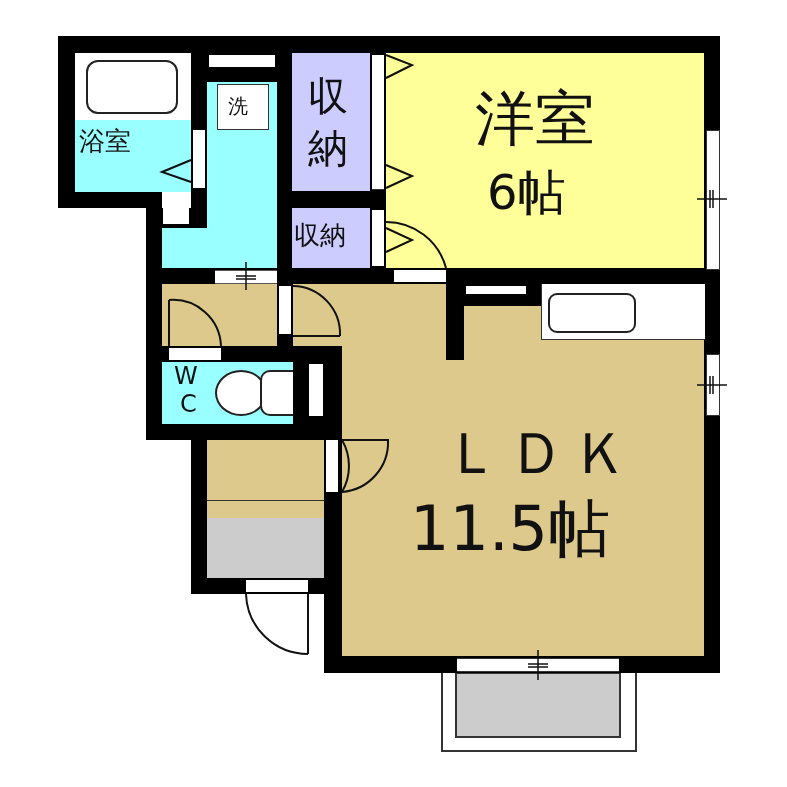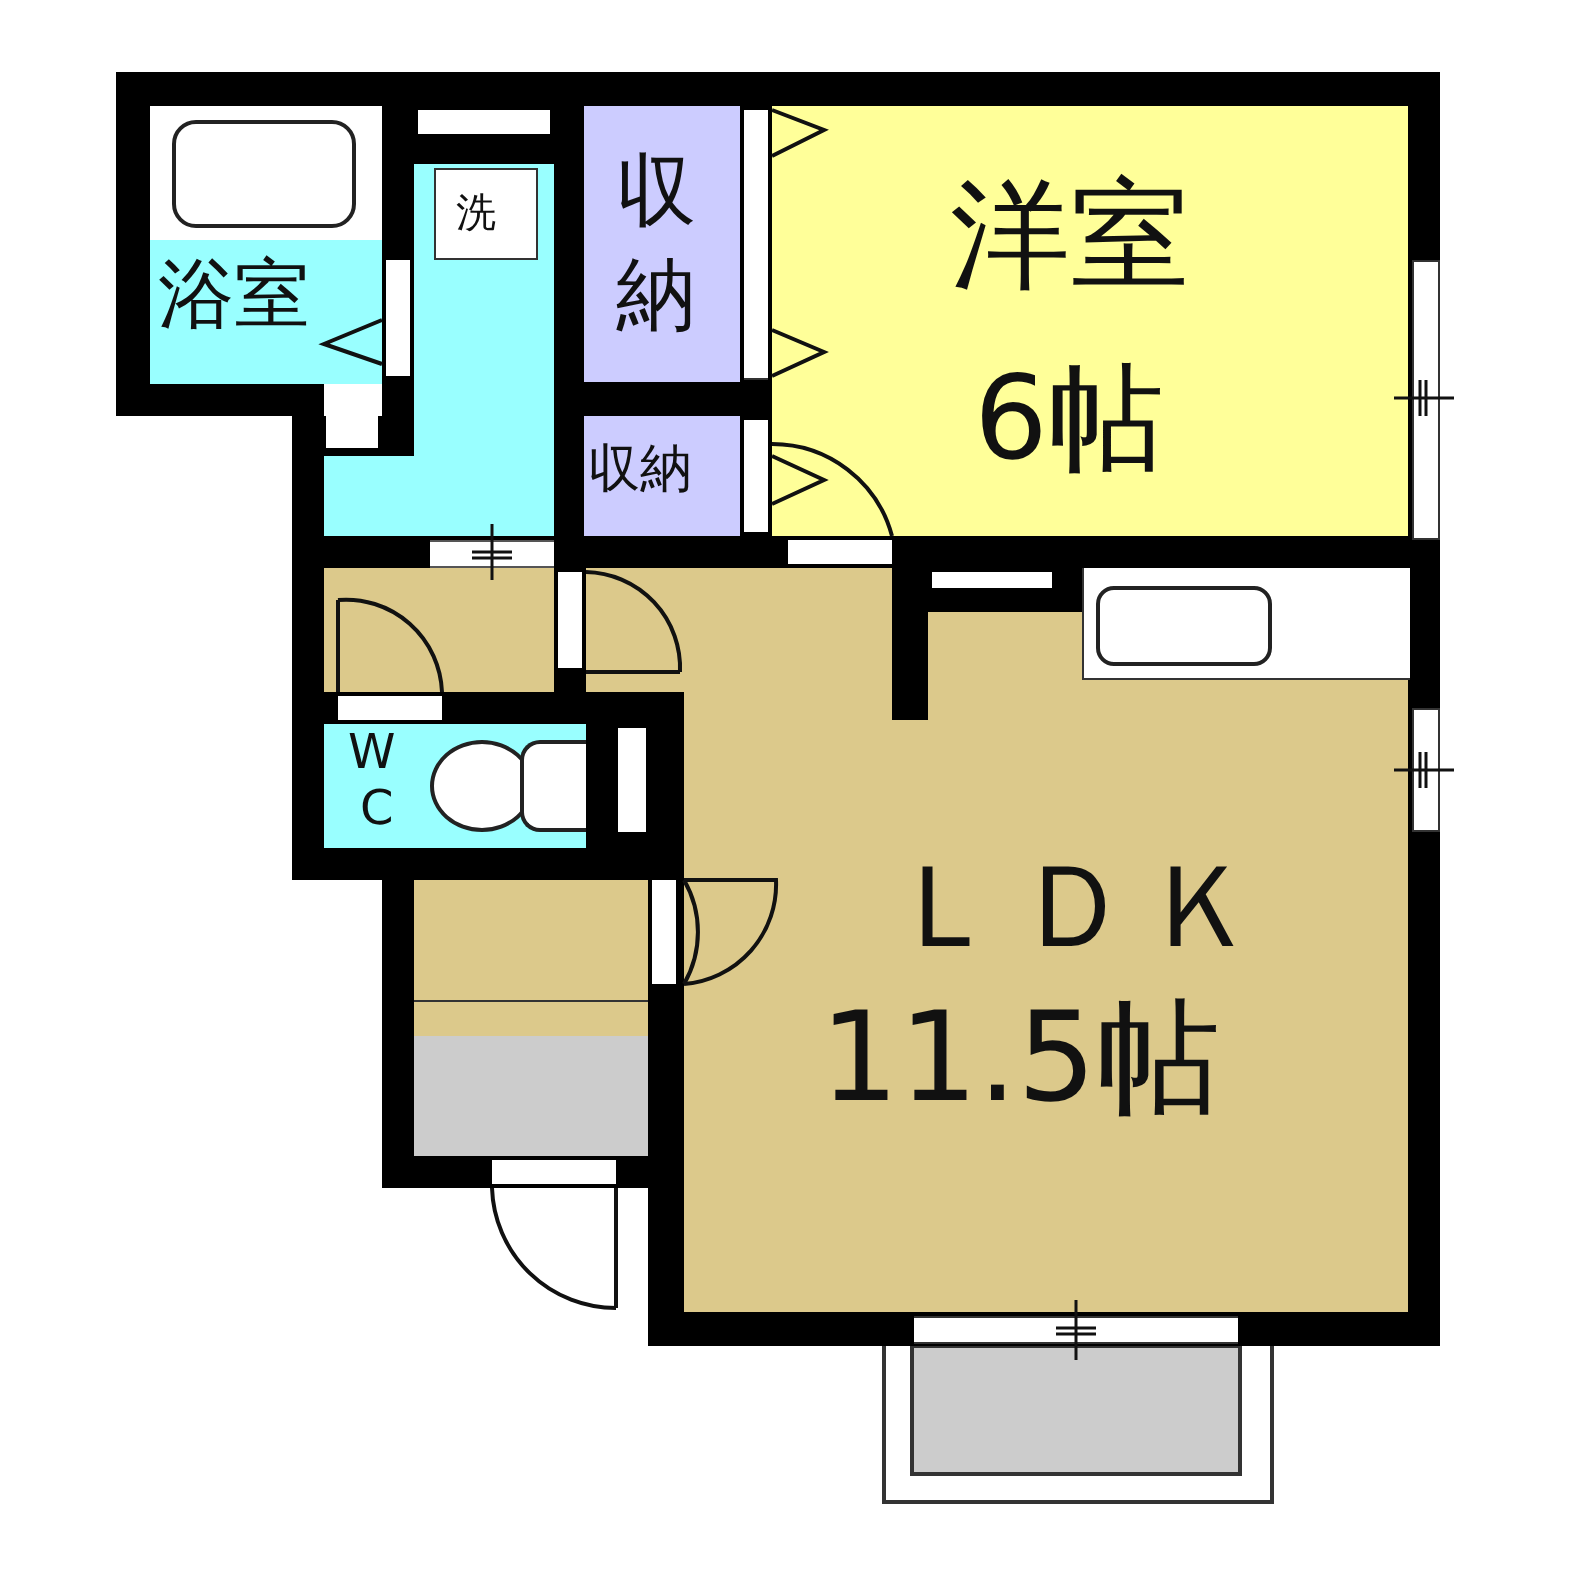--- a/index.html
+++ b/index.html
@@ -145,24 +145,24 @@
       <line x1="713" y1="376" x2="713" y2="394"></line>
       <line x1="246" y1="262" x2="246" y2="290"></line>
       <line x1="236" y1="276" x2="256" y2="276"></line>
       <line x1="236" y1="279" x2="256" y2="279"></line>
       <line x1="538" y1="650" x2="538" y2="680"></line>
       <line x1="528" y1="664" x2="548" y2="664"></line>
       <line x1="528" y1="667" x2="548" y2="667"></line>
     </g>
   </svg>
 
-  <div class="lbl" style="left:79px;top:128px;font-size:38px;">浴室</div>
+  <div class="lbl" style="left:79px;top:128px;font-size:26px;">浴室</div>
   <div class="lbl" style="left:228px;top:96px;font-size:20px;">洗</div>
   <div class="lbl" style="left:308px;top:76px;font-size:40px;">収</div>
   <div class="lbl" style="left:308px;top:128px;font-size:40px;">納</div>
   <div class="lbl" style="left:294px;top:222px;font-size:26px;">収納</div>
   <div class="lbl" style="left:475px;top:88px;font-size:60px;">洋室</div>
-  <div class="lbl" style="left:487px;top:180px;font-size:58px;">6帖</div>
+  <div class="lbl" style="left:487px;top:168px;font-size:48px;">6帖</div>
   <div class="lbl" style="left:174px;top:364px;font-size:24px;">W</div>
   <div class="lbl" style="left:180px;top:392px;font-size:24px;">C</div>
   <div class="lbl" style="left:420px;top:424px;font-size:58px;letter-spacing:6px;margin-left:24px;">ＬＤＫ</div>
   <div class="lbl" style="left:410px;top:498px;font-size:62px;">11.5帖</div>
 </div>
 
 </body></html>

